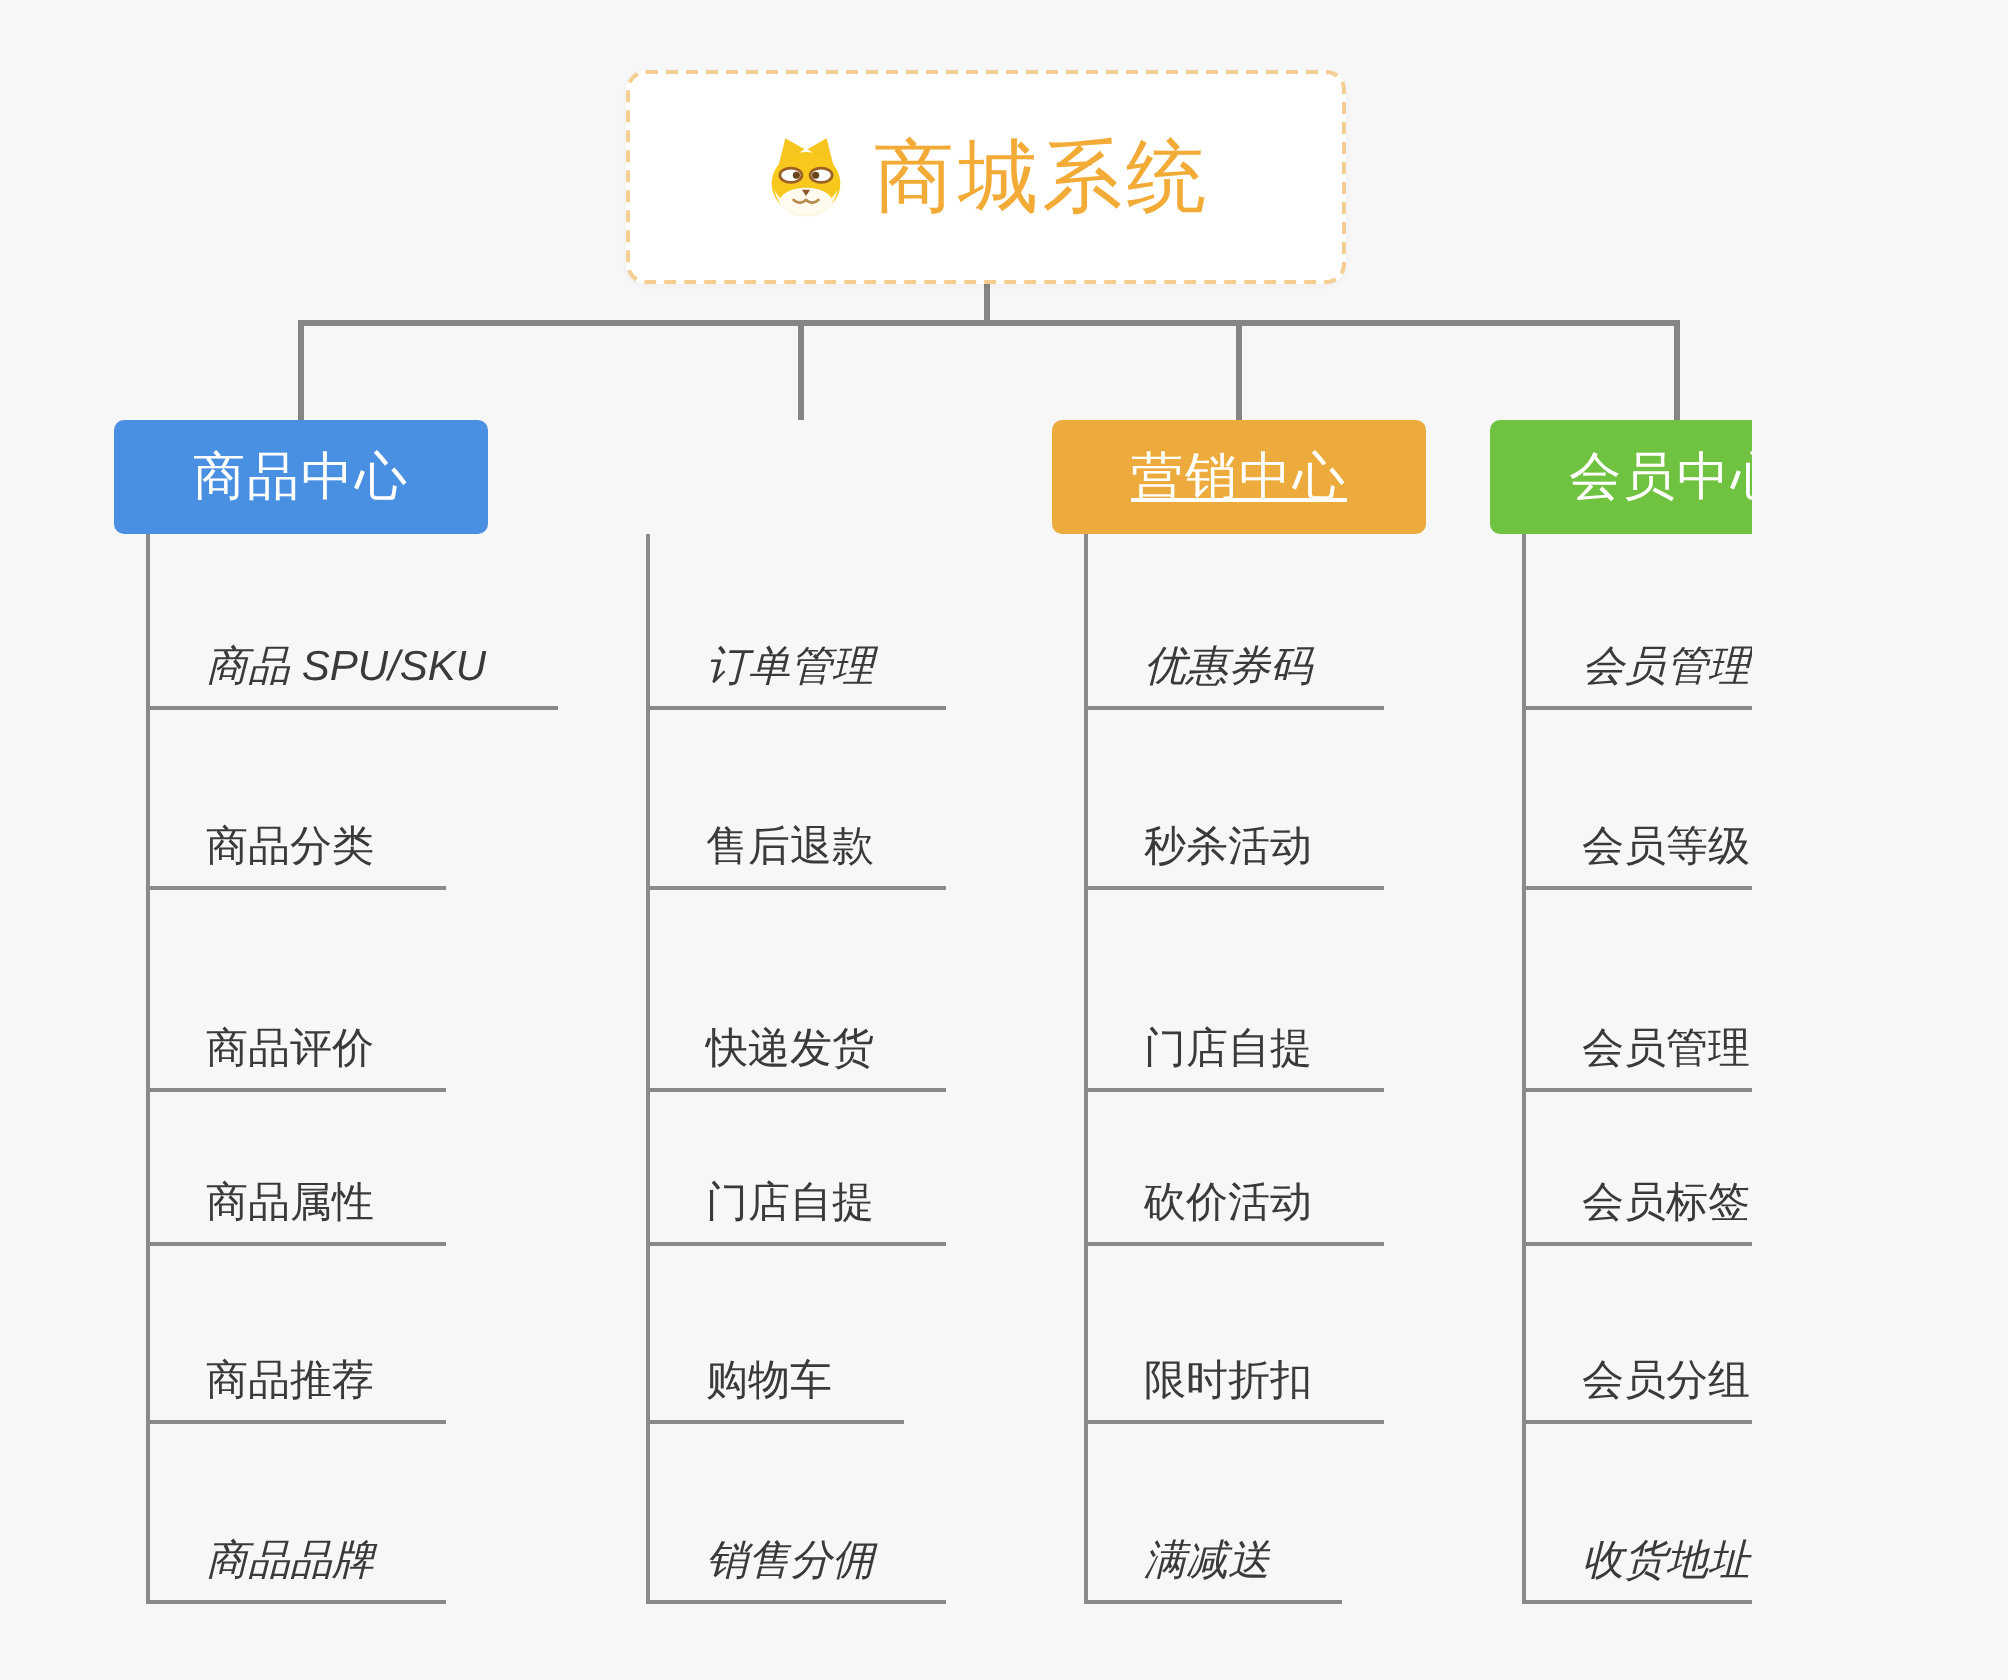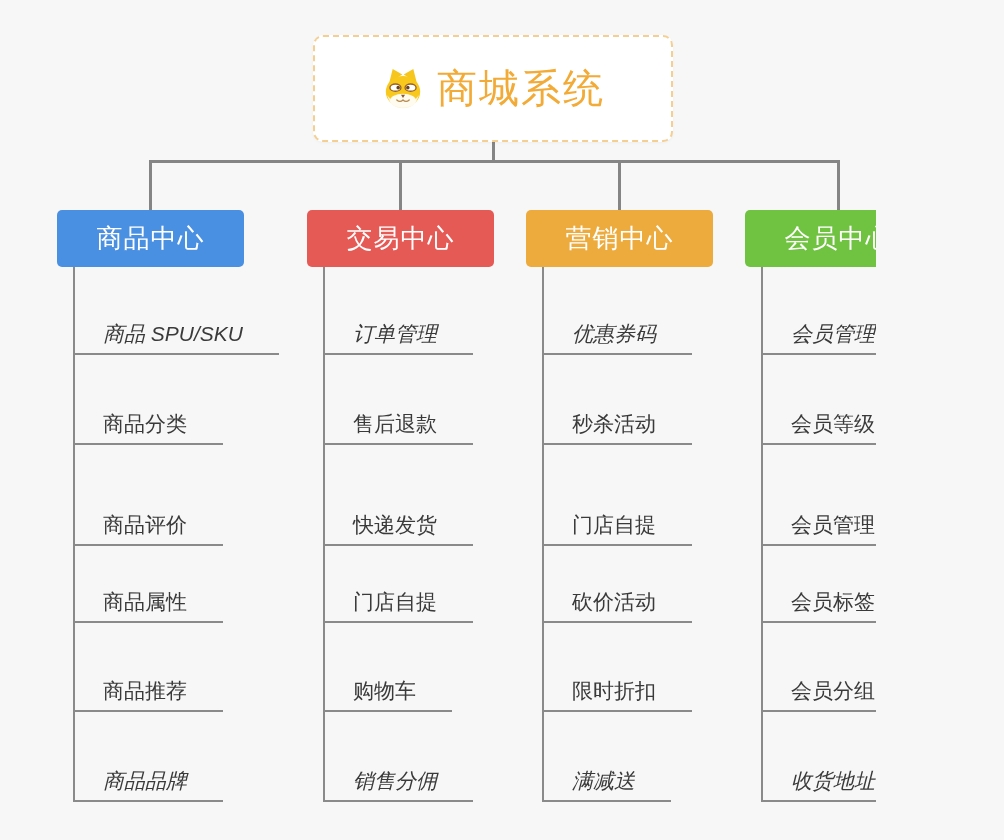--- a/index.html
+++ b/index.html
@@ -109,32 +109,31 @@
     <div class="spine"></div>
     <div class="child r0"><span>商品 SPU/SKU</span></div>
     <div class="child r1"><span>商品分类</span></div>
     <div class="child r2"><span>商品评价</span></div>
     <div class="child r3"><span>商品属性</span></div>
     <div class="child r4"><span>商品推荐</span></div>
     <div class="child r5"><span>商品品牌</span></div>
   </div>
 
   <div class="branch b1">
-    <div class="branch-header" style="background-color: rgb(230, 90, 86);">交易中心</div>
     <div class="spine"></div>
     <div class="child r0"><span>订单管理</span></div>
     <div class="child r1"><span>售后退款</span></div>
     <div class="child r2"><span>快递发货</span></div>
     <div class="child r3"><span>门店自提</span></div>
     <div class="child r4"><span>购物车</span></div>
     <div class="child r5"><span>销售分佣</span></div>
   </div>
 
   <div class="branch b2">
-    <div class="branch-header" style="background-color: rgb(236, 171, 60);">营销中心</div>
+    <div class="branch-header" style="background-color: rgb(236, 171, 60); text-decoration: underline;">营销中心</div>
     <div class="spine"></div>
     <div class="child r0"><span>优惠券码</span></div>
     <div class="child r1"><span>秒杀活动</span></div>
     <div class="child r2"><span>门店自提</span></div>
     <div class="child r3"><span>砍价活动</span></div>
     <div class="child r4"><span>限时折扣</span></div>
     <div class="child r5"><span>满减送</span></div>
   </div>
 
   <div class="branch b3">

